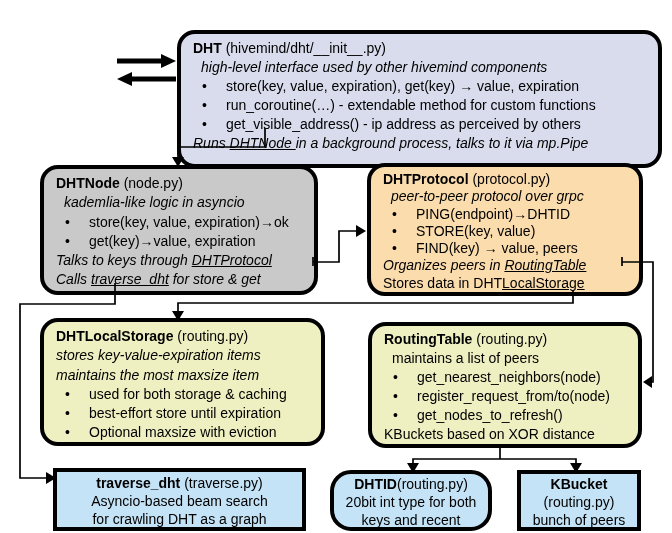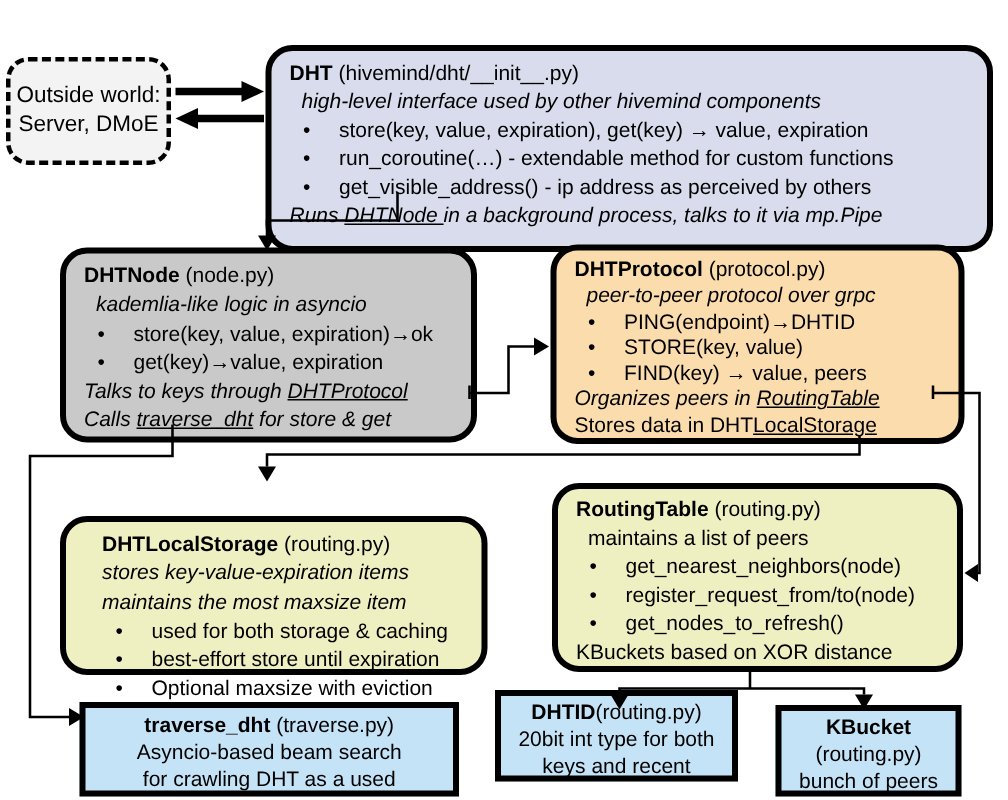--- a/index.html
+++ b/index.html
@@ -15,42 +15,38 @@
 
   #box-outside{left:4px;top:38px;width:110px;height:72px;background:#f3f3f3;
                border:3px dashed #000;border-radius:15px;padding-top:13px;
                font-size:15px;line-height:19px;}
   #box-dht{left:177px;top:10px;width:485px;height:138px;background:#d8dcec;
            padding:5px 6px 0 12px;line-height:19px;margin-top:20px;}
   #box-dhtnode{left:40px;top:165px;width:278px;height:130px;background:#c9c9c9;
                padding:5px 4px 0 12px;line-height:19.3px;}
   #box-dhtprotocol{left:367px;top:163px;width:276px;height:133px;background:#fbdcad;
                    padding:4px 4px 0 12px;line-height:17.3px;}
-  #box-dhtlocalstorage{left:40px;top:318px;width:285px;height:106px;background:#eff0c2;
-                       padding:5px 4px 0 24px;line-height:19.3px;margin-top:26px;}
+  #box-dhtlocalstorage{left:40px;top:318px;width:285px;height:128px;background:#eff0c2;
+                       padding:5px 4px 0 12px;line-height:19.3px;}
   #box-routingtable{left:368px;top:322px;width:274px;height:126px;background:#eff0c2;
                     padding:4px 4px 0 12px;line-height:19px;}
   #box-traverse{left:53px;top:468px;width:253px;height:63px;background:#c5e3f6;
                 padding-top:3px;line-height:17.8px;}
-  #box-dhtid{left:330px;top:460px;width:162px;height:61px;background:#c5e3f6;
-             padding-top:2px;line-height:17.8px;}
+  #box-dhtid{left:330px;top:470px;width:162px;height:61px;background:#c5e3f6;
+             padding-top:2px;line-height:17.8px;border-radius:21px;}
   #box-kbucket{left:517px;top:470px;width:124px;height:61px;background:#c5e3f6;
                padding-top:2px;line-height:17.8px;}
 
   #connector-layer{position:absolute;left:0;top:0;z-index:5;pointer-events:none;}
 </style>
 </head>
 <body>
 
 <div class="canvas">
 
-  <div id="box-outside" class="box center">
-      <div class="line"><span class="lc"><span>Outside world:</span></span></div>
-      <div class="line"><span class="lc"><span>Server, DMoE</span></span></div>
-    </div>
 
   <div id="box-dht" class="box rounded">
       <div class="line">
         <span class="lc"><span style="font-weight: bold;">DHT </span><span>(hivemind/dht/__init__.py)</span></span>
       </div>
       <div class="line indent">
         <span class="lc"><span style="font-style: italic;">high-level interface used by other hivemind components</span></span>
       </div>
       <div class="line">
         <span class="bm">•</span>
@@ -163,21 +159,21 @@
         <span class="lc"><span>get_nodes_to_refresh()</span></span>
       </div>
       <div class="line">
         <span class="lc"><span>KBuckets based on XOR distance</span></span>
       </div>
     </div>
 
   <div id="box-traverse" class="box center">
       <div class="line"><span class="lc"><span style="font-weight: bold;">traverse_dht </span><span>(traverse.py)</span></span></div>
       <div class="line"><span class="lc"><span>Asyncio-based beam search</span></span></div>
-      <div class="line"><span class="lc"><span>for crawling DHT as a used</span></span></div>
+      <div class="line"><span class="lc"><span>for crawling DHT as a graph</span></span></div>
     </div>
 
   <div id="box-dhtid" class="box center">
       <div class="line"><span class="lc"><span style="font-weight: bold;">DHTID</span><span>(routing.py)</span></span></div>
       <div class="line"><span class="lc"><span>20bit int type for both</span></span></div>
       <div class="line"><span class="lc"><span>keys and recent</span></span></div>
     </div>
 
   <div id="box-kbucket" class="box center">
       <div class="line"><span class="lc"><span style="font-weight: bold;">KBucket</span></span></div>

